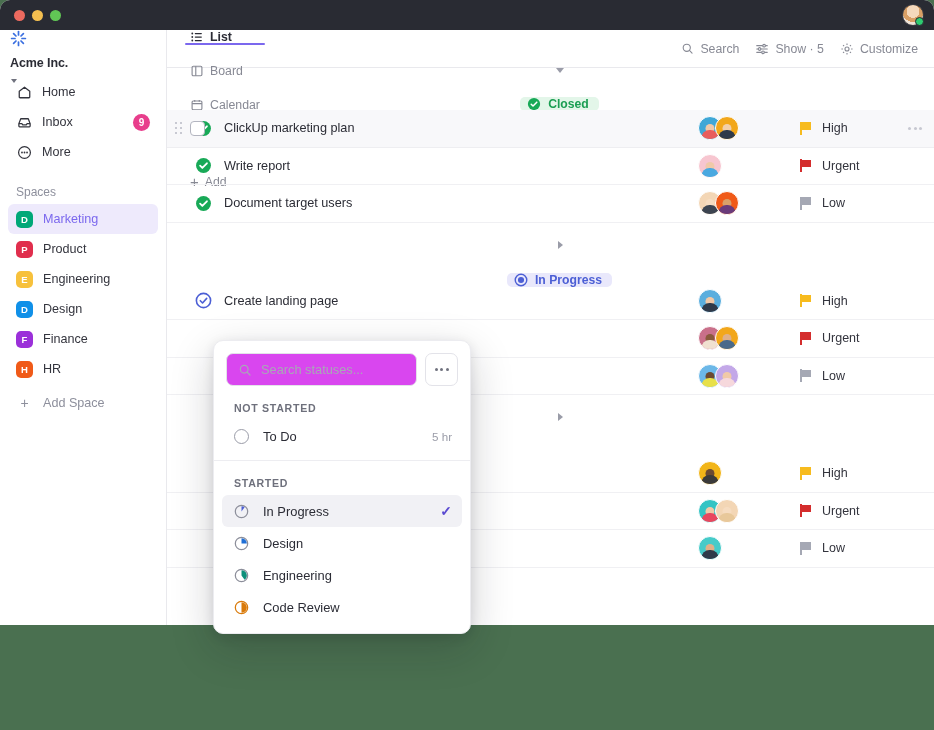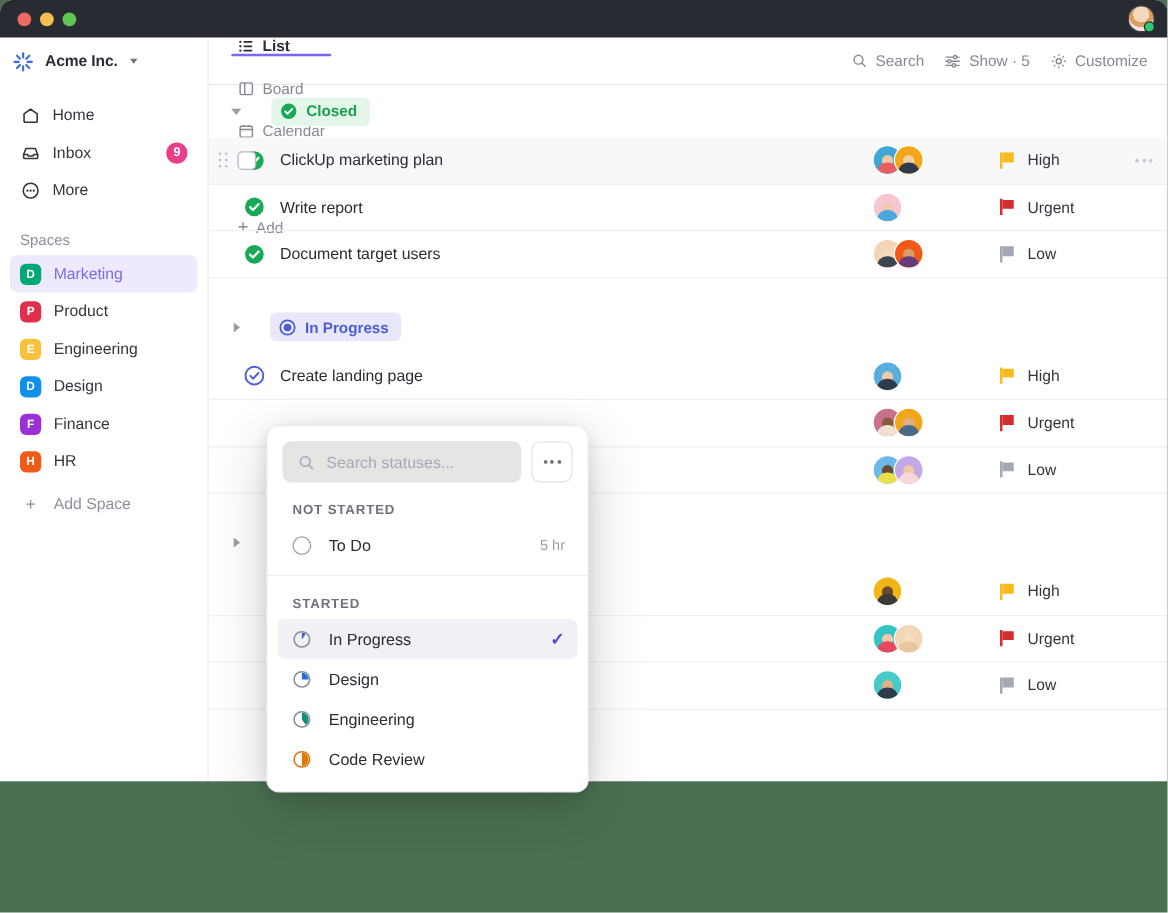--- a/index.html
+++ b/index.html
@@ -42,22 +42,22 @@
 
   .body-area { display: flex; height: 595px; }
 
   
   .sidebar {
     width: 167px; background: #ffffff;
     border-right: 1px solid #e9e9ed;
     flex: 0 0 167px; padding-top: 0;
   }
   .ws-header {
-    height: 38px; display: flex; align-items: center;
-    padding: 0 10px; gap: 9px;
+    height: 38px; display: flex; 
+    padding: 0 10px; gap: 9px; flex-direction: column;
   }
   .ws-logo { width: 17px; height: 17px; position: relative; flex: 0 0 17px; }
   .ws-name { font-size: 12.5px; font-weight: 700; color: #2b2c35; letter-spacing: -0.1px; }
   .caret-sm {
     width: 0; height: 0; border-left: 3.5px solid transparent;
     border-right: 3.5px solid transparent; border-top: 4px solid #70727e;
     margin-left: 1px;
   }
 
   .nav-list { padding: 9px 8px 0 8px; }
@@ -118,20 +118,21 @@
   .tb-btn {
     display: flex; align-items: center; gap: 6px;
     font-size: 12.3px; color: #878994; cursor: pointer;
   }
 
   .list-area { flex: 1; overflow: hidden; position: relative; }
 
   .group-head {
     display: flex; align-items: center; gap: 24px; height: 42px;
     padding-left: 18px;
+    flex-direction: column;
   }
   .grp-caret-down {
     width: 0; height: 0; border-left: 4.5px solid transparent;
     border-right: 4.5px solid transparent; border-top: 5.5px solid #9a9ca8;
     cursor: pointer; flex: 0 0 auto;
   }
   .grp-caret-right {
     width: 0; height: 0; border-top: 4.5px solid transparent;
     border-bottom: 4.5px solid transparent; border-left: 5.5px solid #9a9ca8;
     cursor: pointer; flex: 0 0 auto; margin-left: 2px;
@@ -197,21 +198,21 @@
   .dropdown {
     position: absolute; left: 213px; top: 340px;
     width: 258px; background: #ffffff; border-radius: 10px;
     box-shadow: 0 14px 44px rgba(18,20,30,.20), 0 3px 12px rgba(18,20,30,.10);
     z-index: 50; padding: 12px 0 10px 0;
     border: 1px solid #ececf0;
   }
   .dd-searchrow { display: flex; align-items: center; gap: 8px; padding: 0 12px 0 12px; }
   .dd-search {
     flex: 1; height: 33px; border: 1px solid #e3e3e9; border-radius: 7px;
-    display: flex; align-items: center; gap: 9px; padding: 0 11px; background: #e5e5e5;
+    display: flex; align-items: center; gap: 9px; padding: 0 11px; background: #d946ef;
   }
   .dd-search input {
     border: 0; outline: 0; font-size: 12.8px; color: #33343d;
     font-family: "Liberation Sans", sans-serif; width: 100%; background: transparent;
   }
   .dd-search input::placeholder { color: #a7a9b5; }
   .dd-more {
     width: 33px; height: 33px; border: 1px solid #e3e3e9; border-radius: 7px;
     display: flex; align-items: center; justify-content: center; gap: 2.5px; cursor: pointer;
   }

